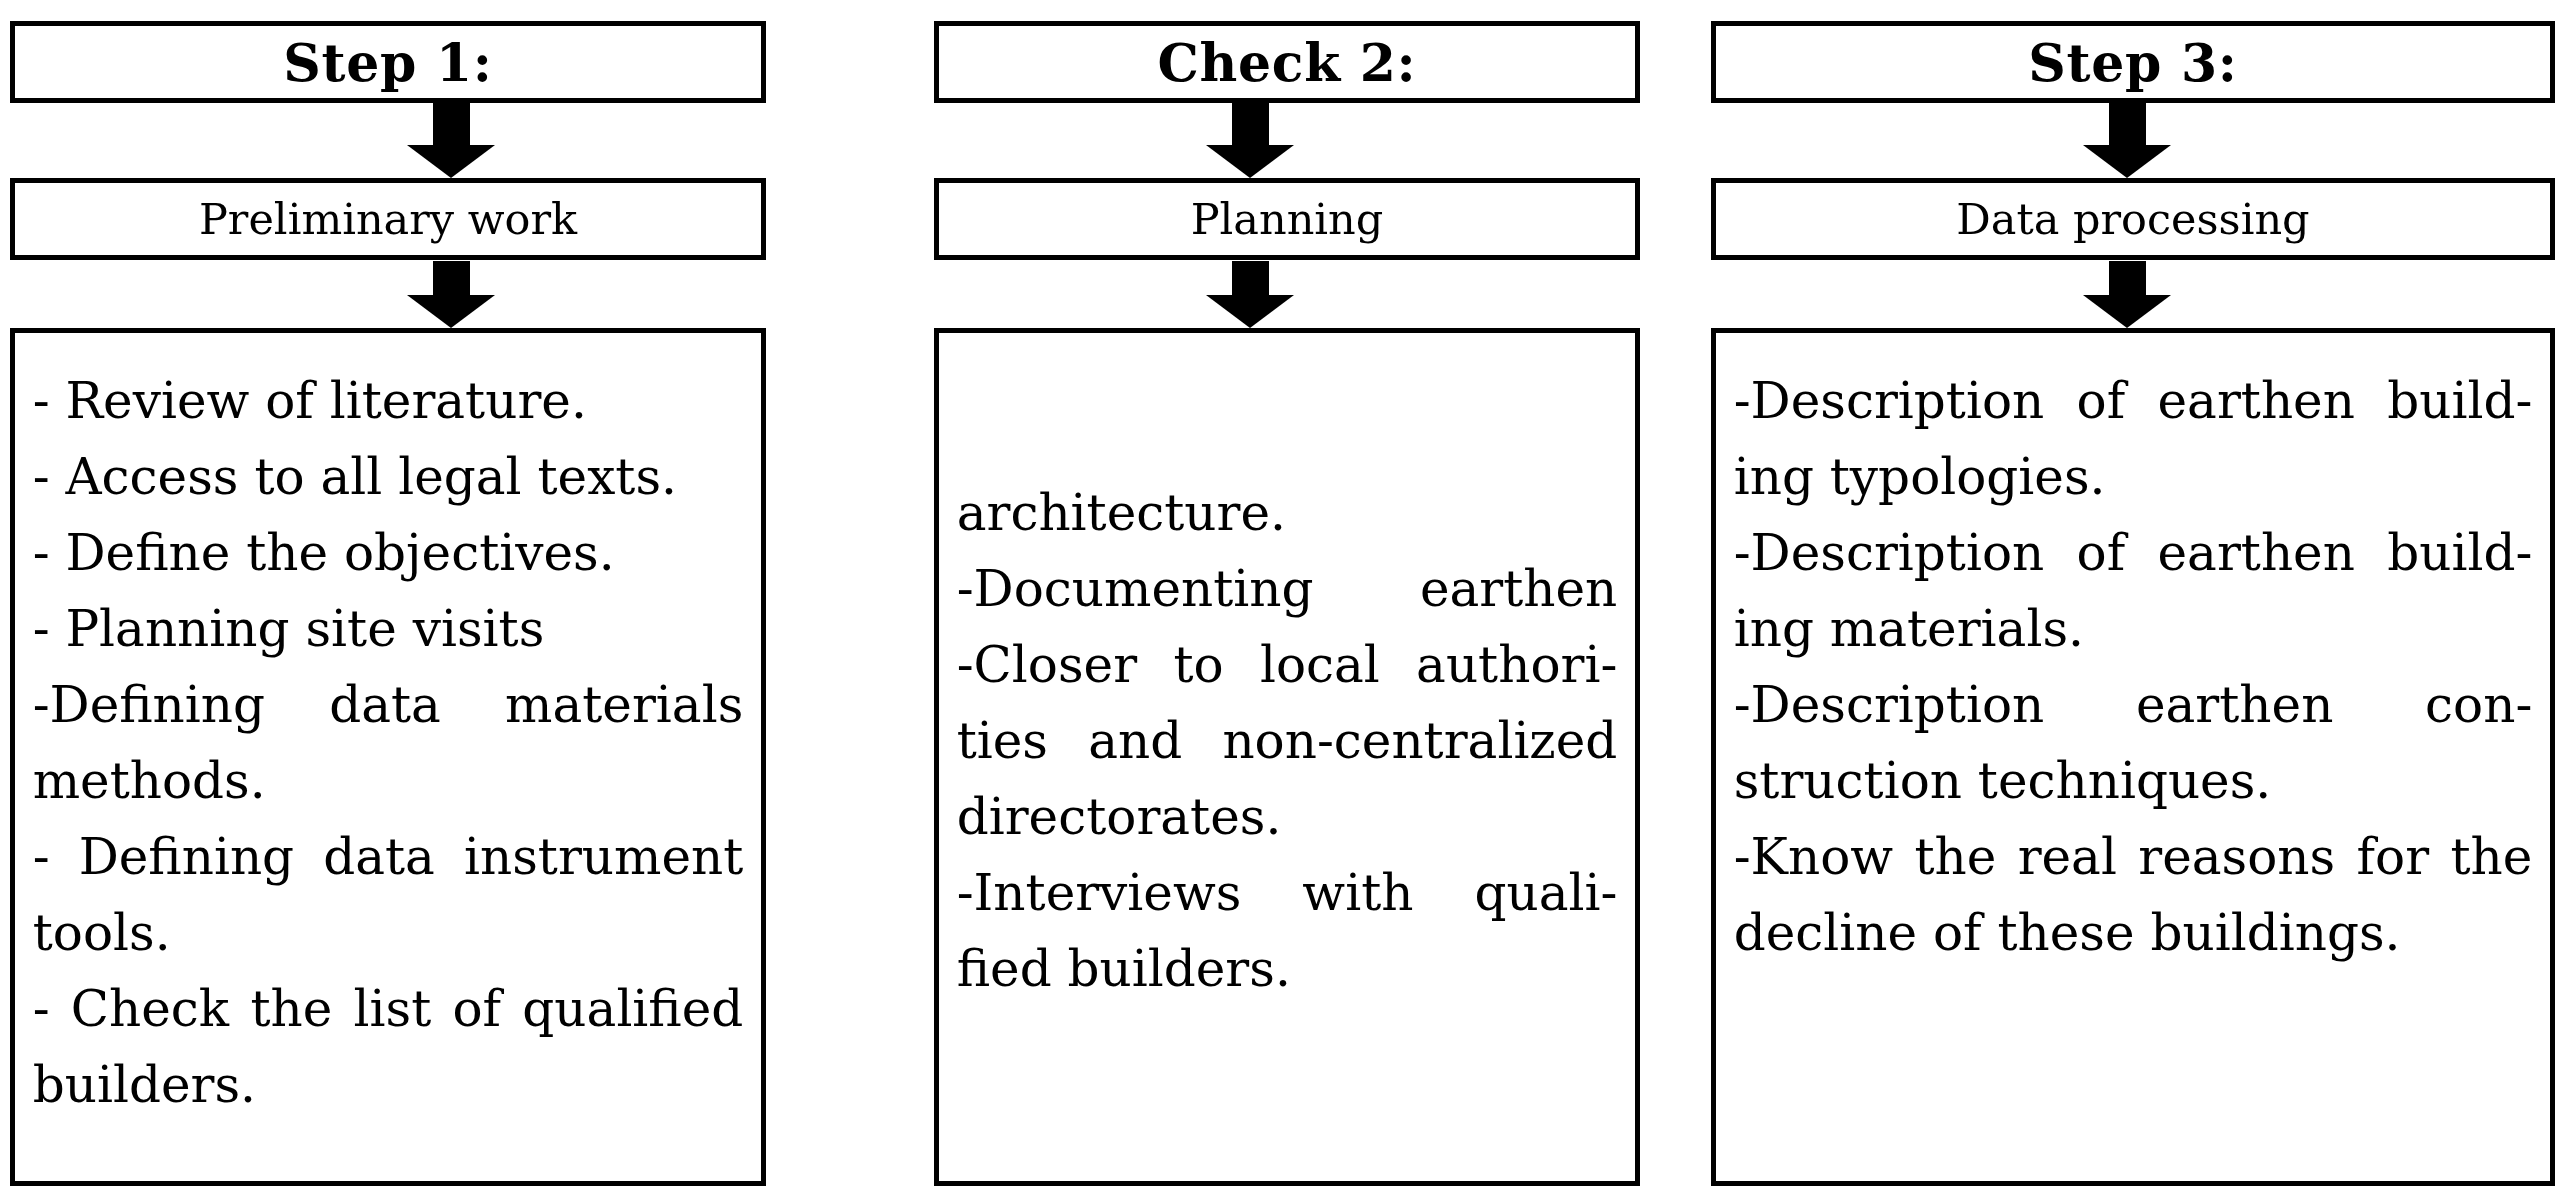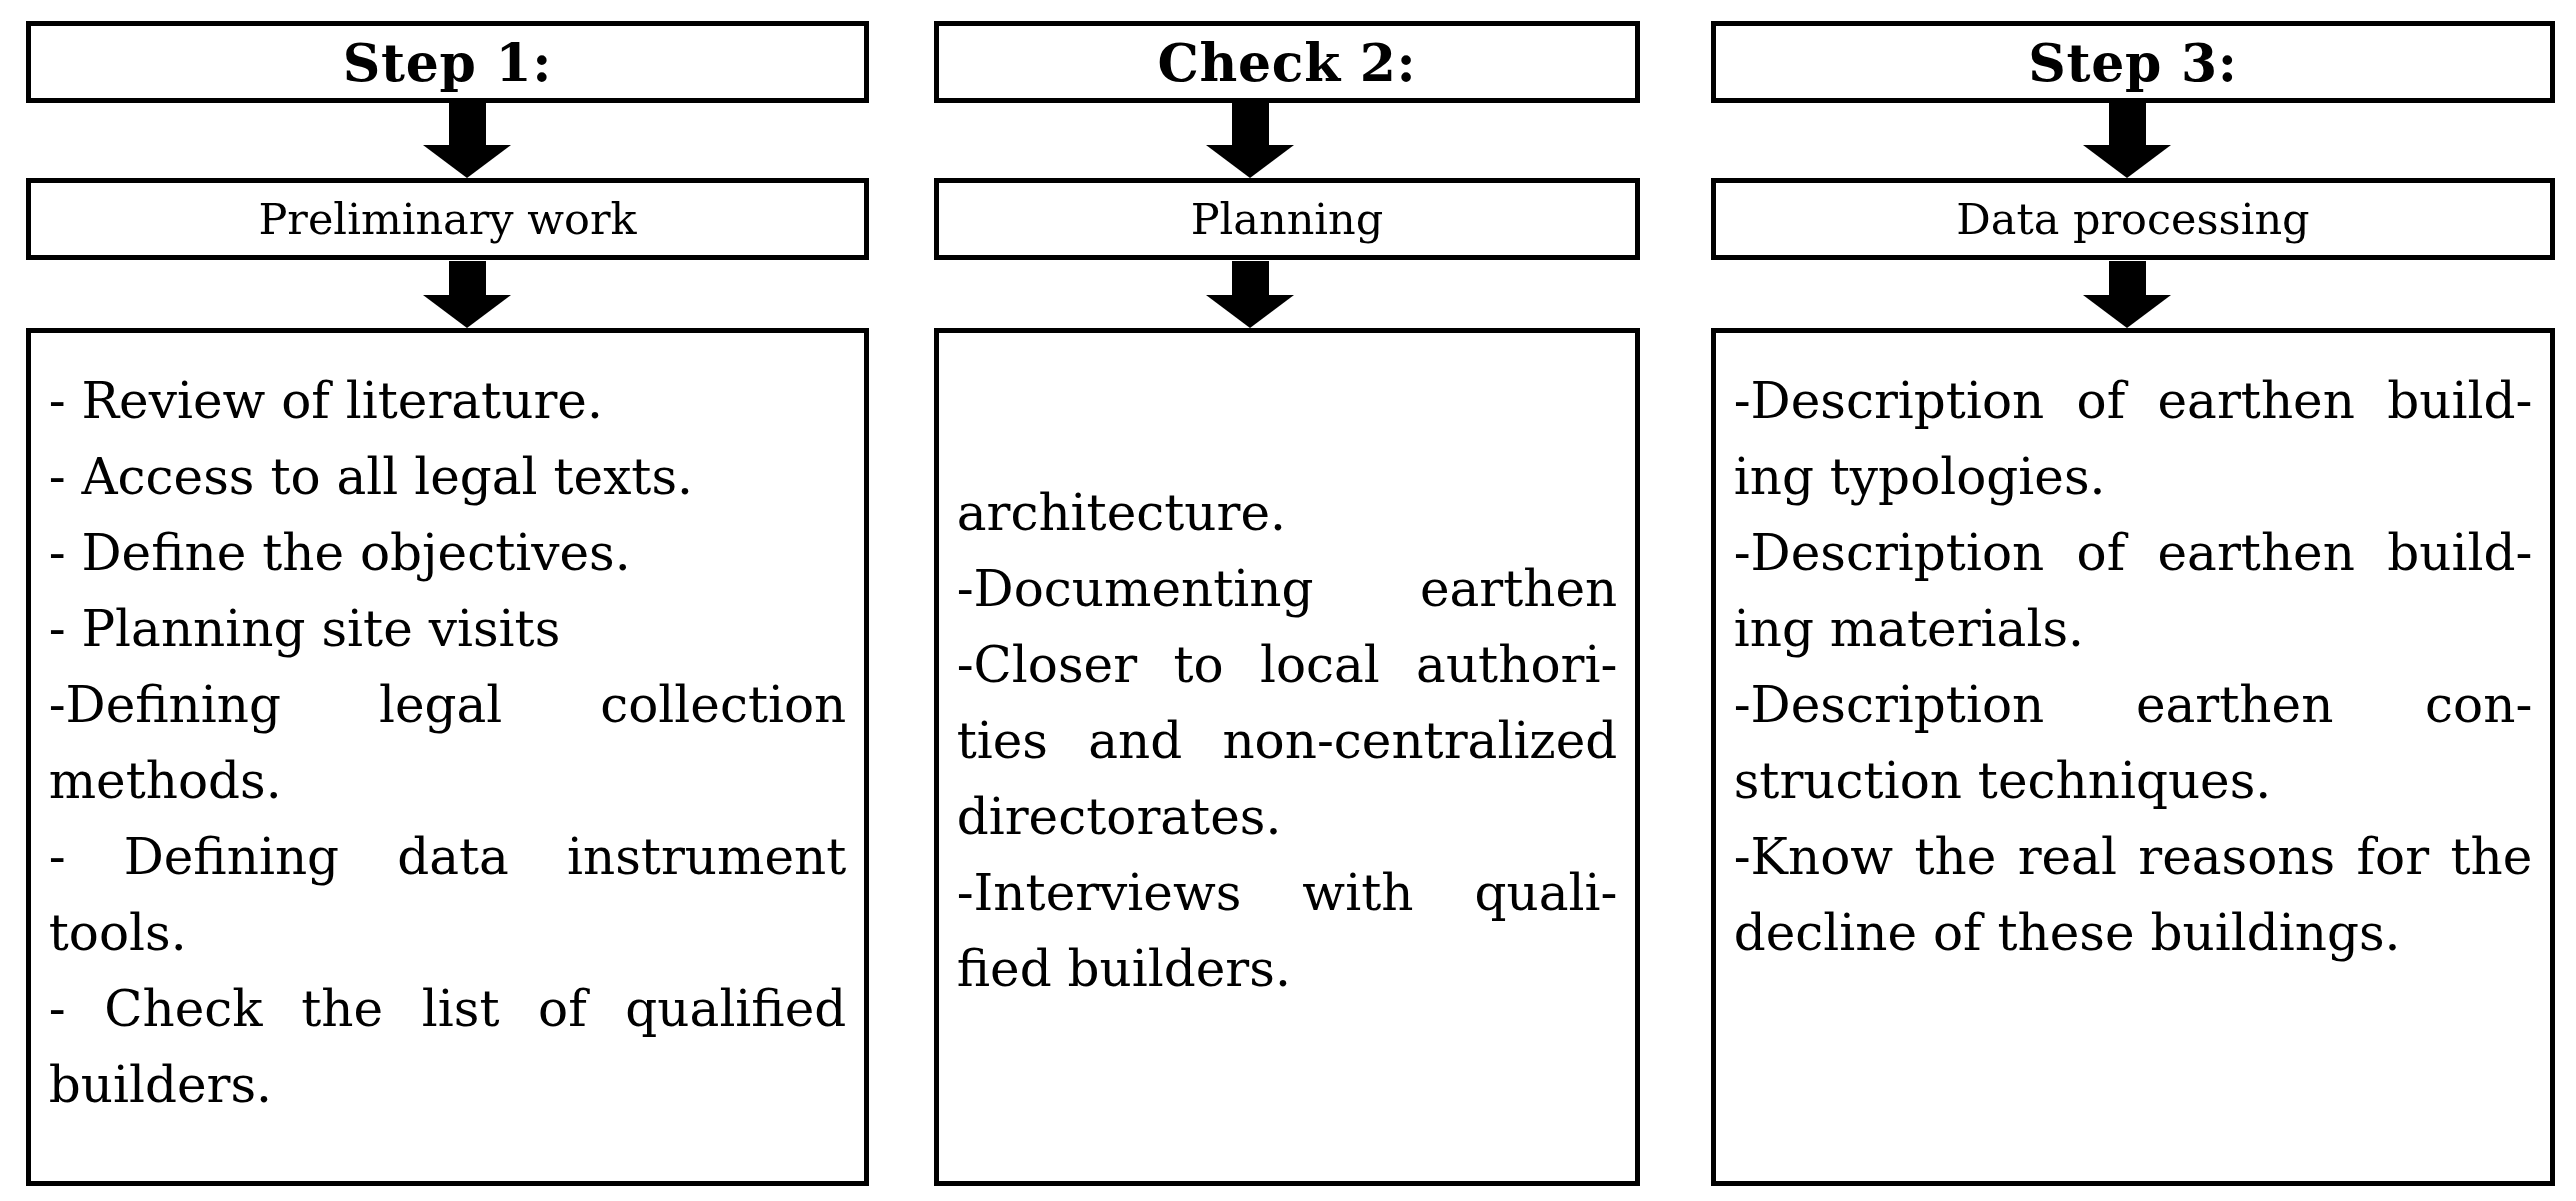--- a/index.html
+++ b/index.html
@@ -6,21 +6,21 @@
   body {
     width: 2576px; height: 1201px;
     background: #ffffff;
     color: #000000;
     font-family: "DejaVu Serif", "Liberation Serif", serif;
     overflow: hidden;
   }
   .diagram { position: relative; width: 2576px; height: 1201px; }
 
   .column { position: absolute; top: 0; height: 100%; }
-  .col-1 { left: 10px;   width: 843px; margin-left: 16px; }
+  .col-1 { left: 10px;   width: 756px; }
   .col-2 { left: 934px; width: 706px;  }
   .col-3 { left: 1711px; width: 844px; }
 
   .box {
     box-sizing: border-box;
     position: absolute; left: 0; right: 0;
     border: 5px solid #000;
     background: #fff;
   }
   .step-box, .phase-box {
@@ -83,21 +83,21 @@
     </div>
     <div class="arrow arrow-mid">
       <div class="arrow-shaft"></div>
       <div class="arrow-head"></div>
     </div>
     <div class="box body-box">
         <div class="body-line">- Review of literature.</div>
         <div class="body-line">- Access to all legal texts.</div>
         <div class="body-line">- Define the objectives.</div>
         <div class="body-line">- Planning site visits</div>
-        <div class="body-line justify">-Defining legal collection</div>
+        <div class="body-line justify">-Defining data materials</div>
         <div class="body-line">methods.</div>
         <div class="body-line justify">- Defining data instrument</div>
         <div class="body-line">tools.</div>
         <div class="body-line justify">- Check the list of qualified</div>
         <div class="body-line">builders.</div>
       </div>
   </div>
 
   <div class="column col-2">
     <div class="box step-box">

